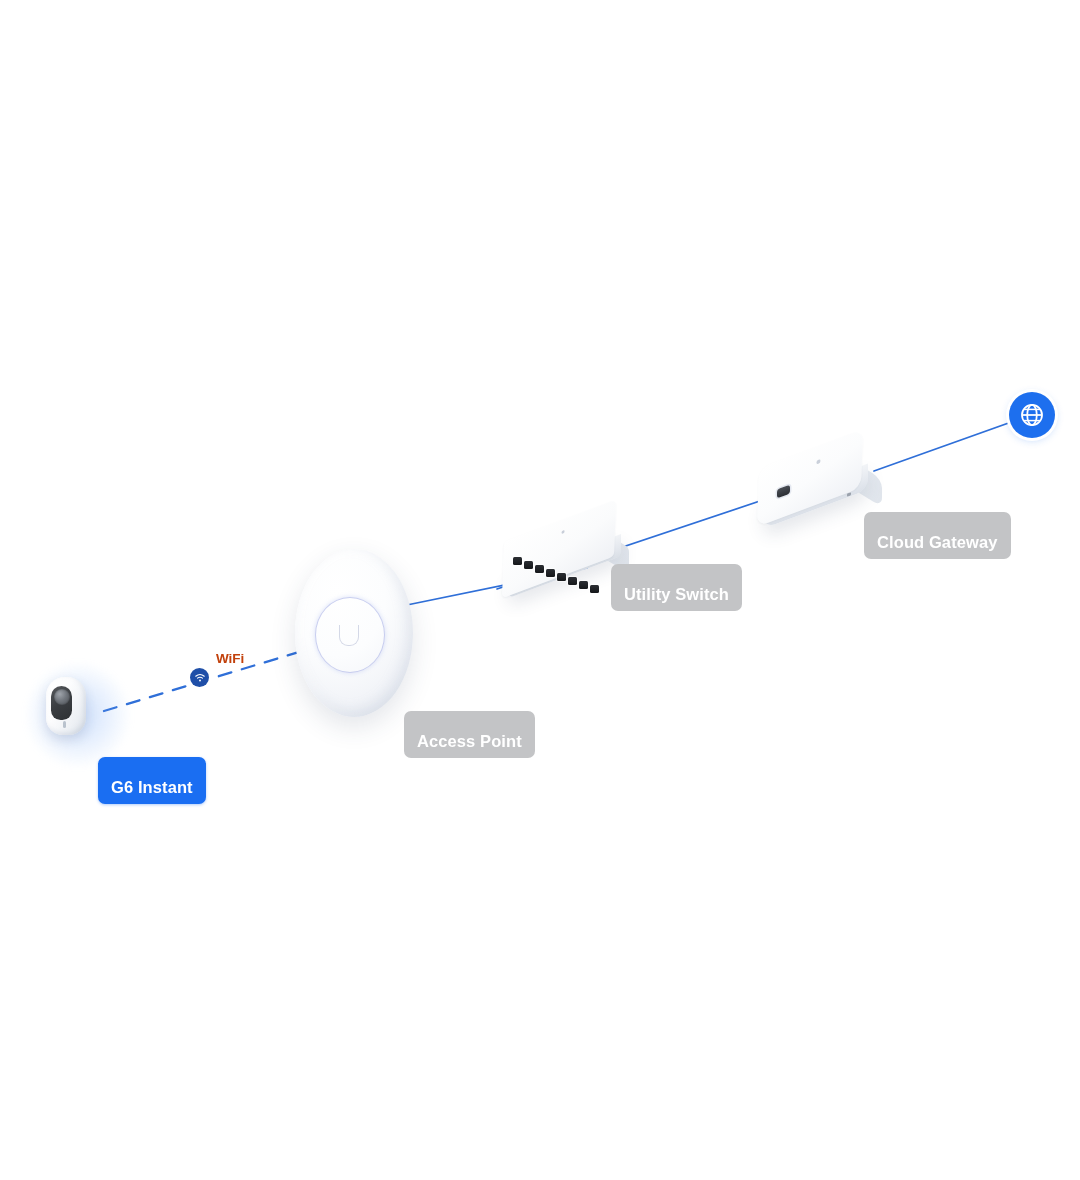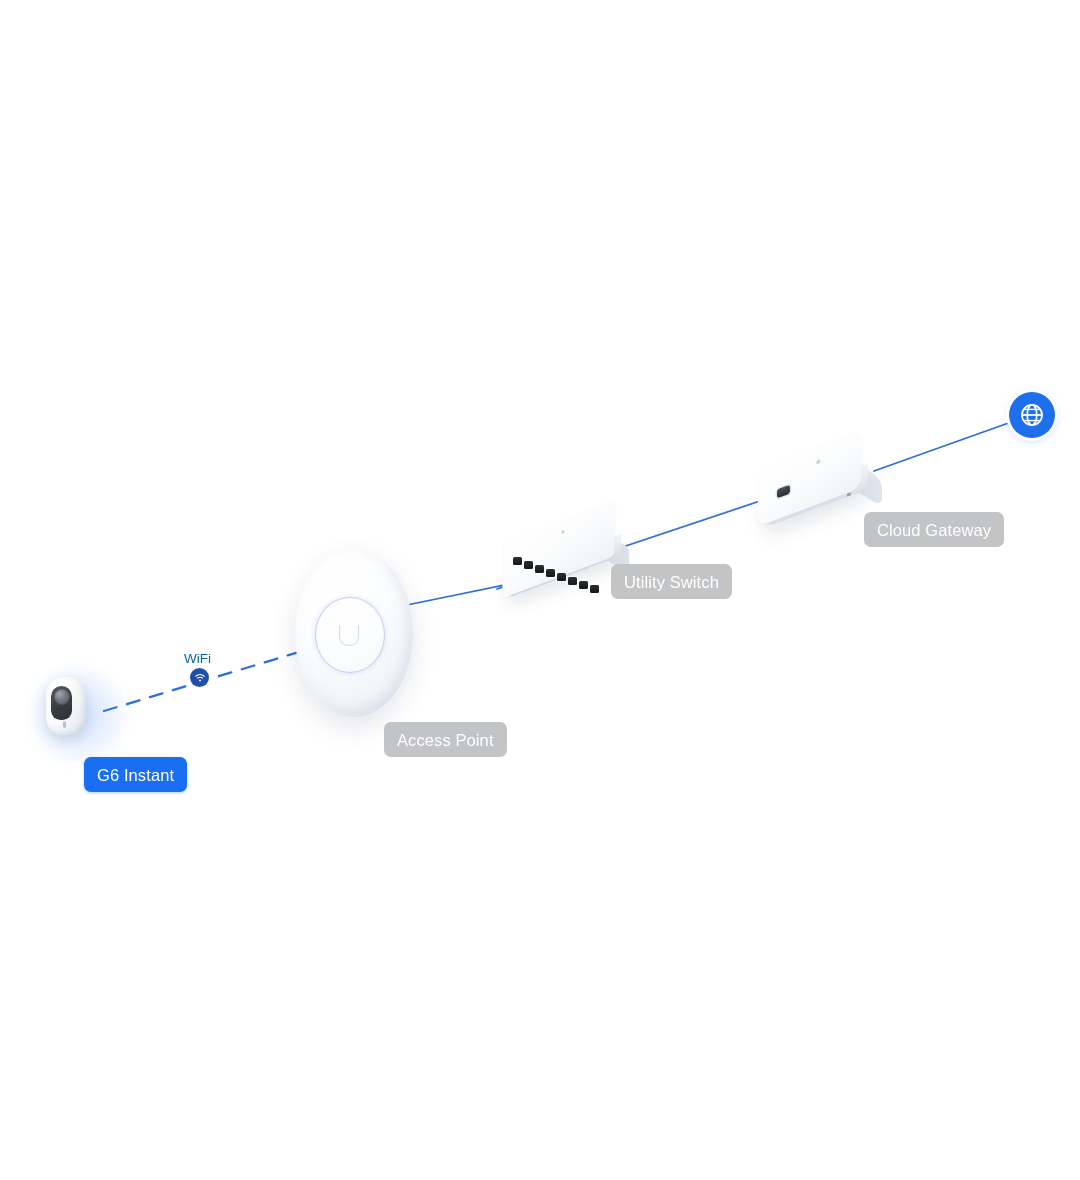--- a/index.html
+++ b/index.html
@@ -32,44 +32,45 @@
     position: absolute;
   }
 
   
   .label-pill {
     position: absolute;
     display: inline-flex;
     align-items: center;
     justify-content: center;
     font-size: 16.5px;
-    font-weight: 400;
+    font-weight: 700;
     letter-spacing: 0.1px;
     color: #ffffff;
     border-radius: 7px;
-    padding: 10px 13px 8px 13px;
+    padding: 22px 13px 8px 13px;
     white-space: nowrap;
     line-height: 1;
   }
   .label-pill.muted {
     background: #c3c4c6;
   }
   .label-pill.accent {
     background: #1a6ef2;
     box-shadow: 0 1px 3px rgba(26,110,242,0.35);
   }
 
   
   .link-label {
     position: absolute;
     font-size: 13.5px;
-    font-weight: 400;
-    color: #0369a1;
+    font-weight: 700;
+    color: #c2410c;
     white-space: nowrap;
     line-height: 1;
+    margin-left: 32px;
   }
 
   
   .badge-icon {
     position: absolute;
     border-radius: 50%;
     display: flex;
     align-items: center;
     justify-content: center;
   }
@@ -305,41 +306,41 @@
 
   <div class="cam-wrap node" style="left:20px; top:655px;">
     <div class="cam-glow"></div>
     <div class="cam-body">
       <div class="cam-lens-plate">
         <div class="cam-lens"></div>
       </div>
       <div class="cam-status"></div>
     </div>
   </div>
-  <div class="label-pill accent" style="left:84px; top:757px;">
+  <div class="label-pill accent" style="left:98px; top:757px;">
     <span>G6 Instant</span>
   </div>
 
   <div class="link-label" style="left:184px; top:652px;">
     <span>WiFi</span>
   </div>
   <div class="badge-icon badge-wifi" style="left:190px; top:668px;">
     <svg width="12" height="12" viewBox="0 0 24 24" aria-hidden="true">
       <path d="M3.5 8.5a13.5 13.5 0 0 1 17 0" fill="none" stroke="#ffffff" stroke-width="2.3" stroke-linecap="round"></path>
       <path d="M7 12.3a8.4 8.4 0 0 1 10 0" fill="none" stroke="#ffffff" stroke-width="2.3" stroke-linecap="round"></path>
       <circle cx="12" cy="17" r="1.9" fill="#ffffff"></circle>
     </svg>
   </div>
 
   <div class="ap-wrap node" style="left:295px; top:549px;">
     <div class="ap-disc"></div>
     <div class="ap-ring"></div>
     <div class="ap-logo"></div>
   </div>
-  <div class="label-pill muted" style="left:384px; top:711px;margin-top:11px;">
+  <div class="label-pill muted" style="left:404px; top:711px;">
     <span>Access Point</span>
   </div>
 
   <div class="sw-wrap node" style="left:503px; top:521px;">
     <div class="sw-side"></div>
     <div class="sw-front"></div>
     <div class="sw-top">
       <div class="sw-dot"></div>
     </div>
     <div class="sw-ports">

